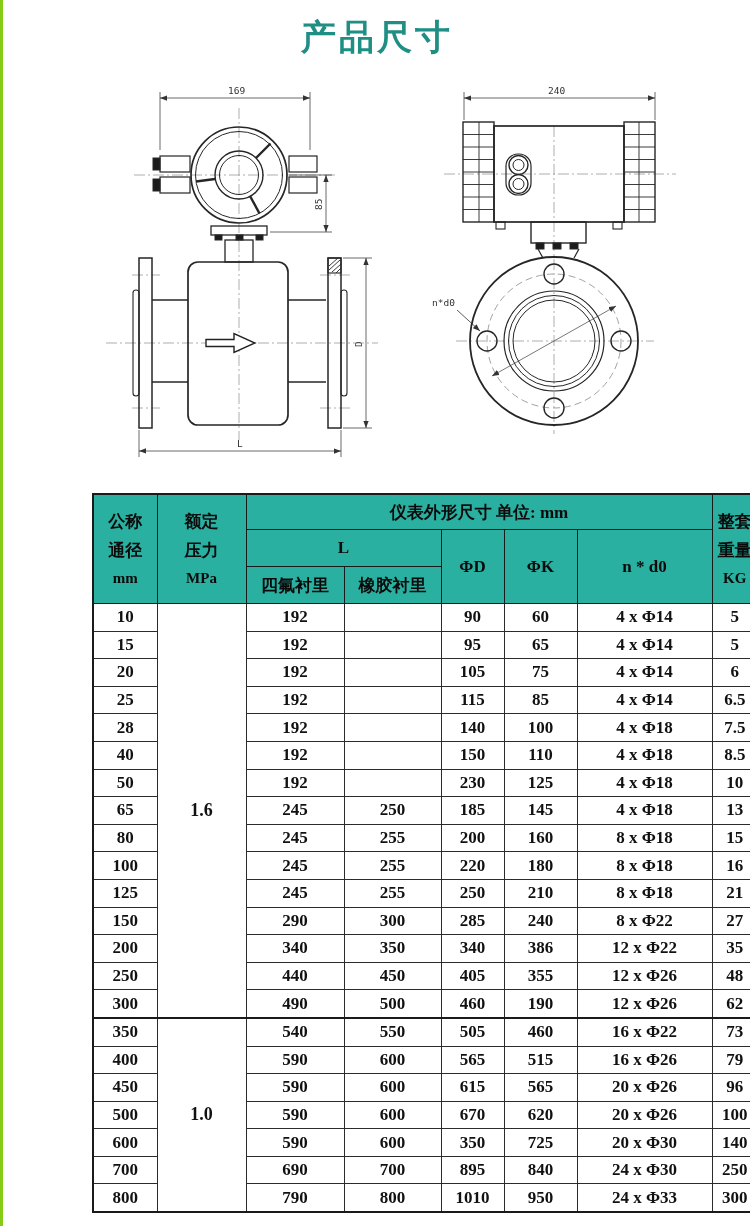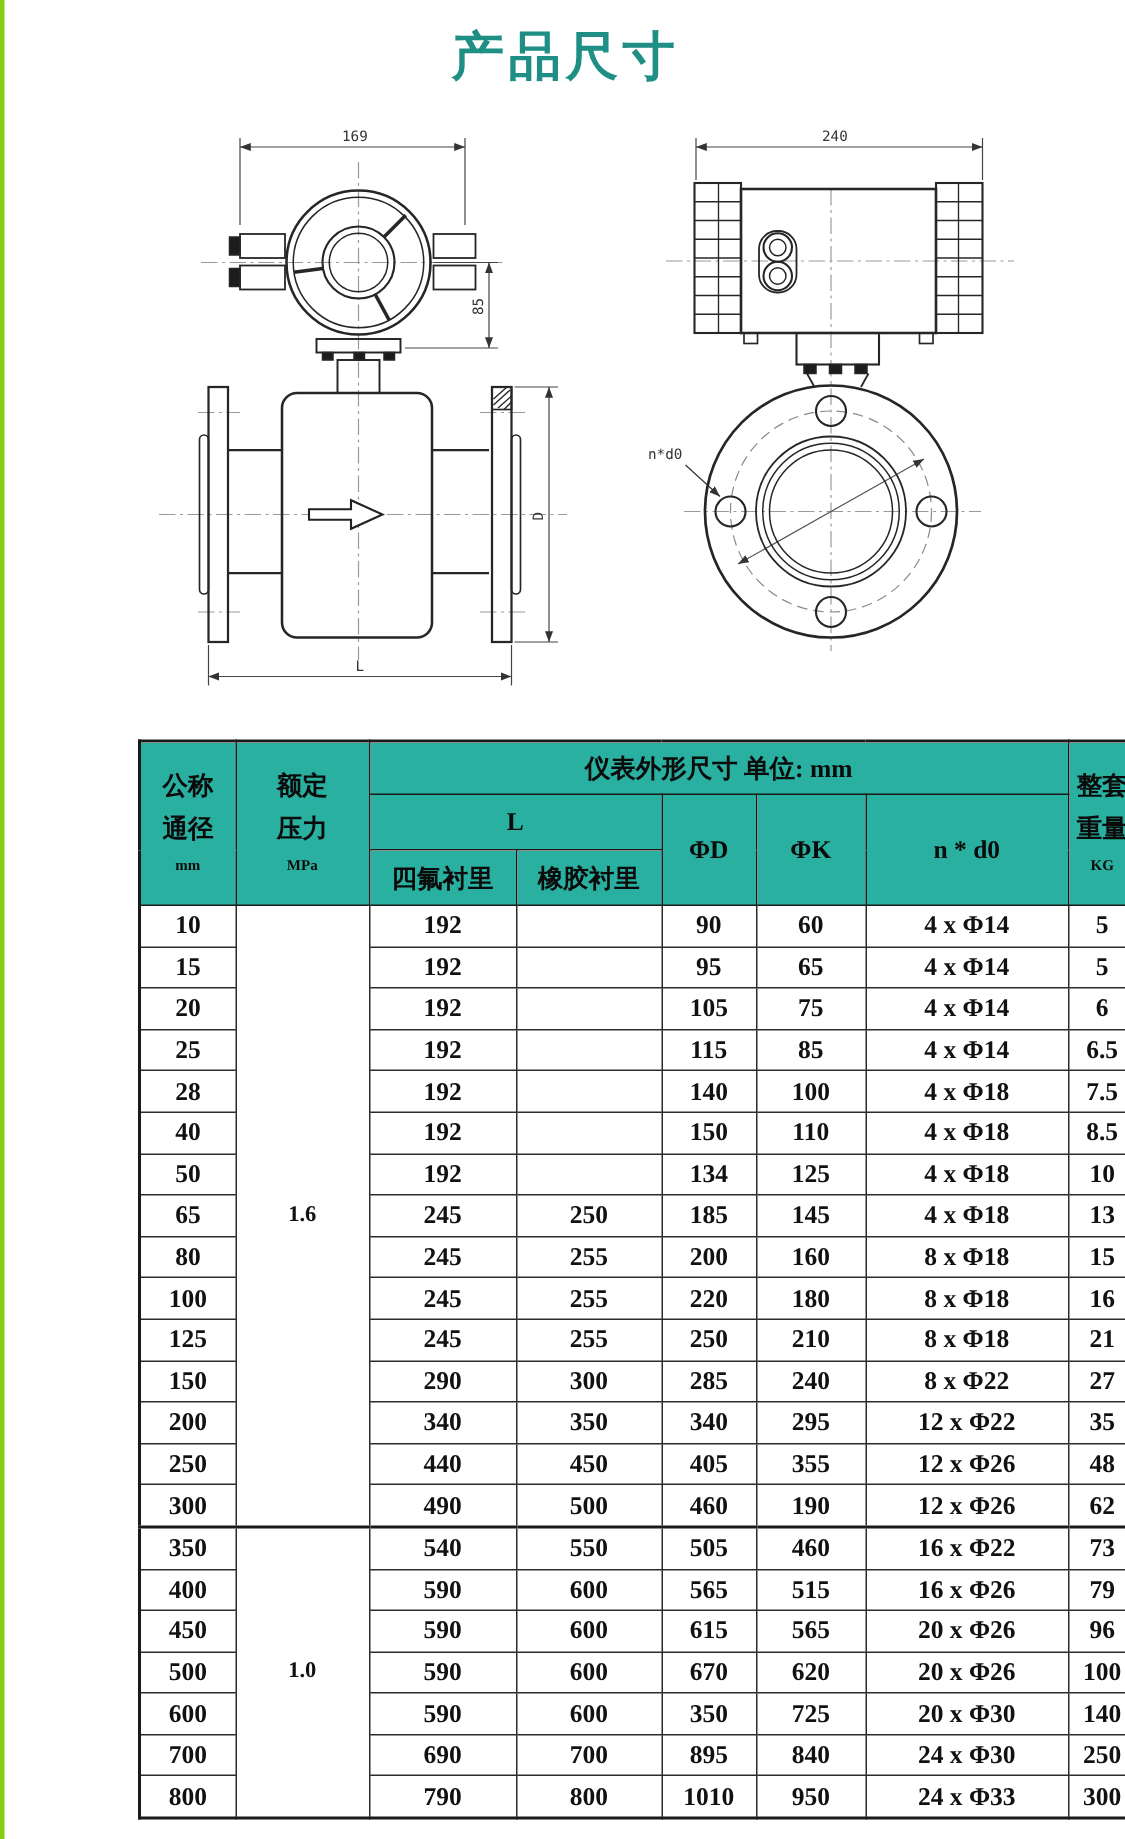--- a/index.html
+++ b/index.html
@@ -34,27 +34,27 @@
     text-align:center;vertical-align:middle;
     padding:0;overflow:hidden;
   }
   .spec-table{border:2px solid #1a1a1a;}
   .spec-table thead th{
     background:#2ab0a0;
     font-size:17px;font-weight:bold;color:#0b0b0b;
     border:1px solid #1a1a1a;
   }
   .hline{line-height:1.0;padding:6px 0;}
-  .small-unit{font-size:10px;}
+  .small-unit{font-size:15px;}
   .spec-table thead tr.h1 th{height:34px;}
   .spec-table thead tr.h2 th{height:36px;}
   .spec-table thead tr.h3 th{height:36px;}
   .spec-table tbody td{font-size:17px;height:26.6px;background:#fff;}
   .spec-table tbody tr.group-start td{border-top:2px solid #1a1a1a;}
-  .spec-table tbody td.pressure-cell{font-size:15px;}
+  .spec-table tbody td.pressure-cell{font-size:18px;}
 </style>
 </head>
 <body>
 
 <div class="page">
 
   <div class="page-title" style="color:#1f8e84;">产品尺寸</div>
 
   <svg class="drawing left" width="290" height="400" viewBox="0 0 290 400">
     <defs>
@@ -313,21 +313,21 @@
           <td></td>
           <td>150</td>
           <td>110</td>
           <td>4 x Φ18</td>
           <td>8.5</td>
         </tr>
         <tr>
           <td>50</td>
           <td>192</td>
           <td></td>
-          <td>134</td>
+          <td>230</td>
           <td>125</td>
           <td>4 x Φ18</td>
           <td>10</td>
         </tr>
         <tr>
           <td>65</td>
           <td>245</td>
           <td>250</td>
           <td>185</td>
           <td>145</td>
@@ -368,21 +368,21 @@
           <td>285</td>
           <td>240</td>
           <td>8 x Φ22</td>
           <td>27</td>
         </tr>
         <tr>
           <td>200</td>
           <td>340</td>
           <td>350</td>
           <td>340</td>
-          <td>295</td>
+          <td>386</td>
           <td>12 x Φ22</td>
           <td>35</td>
         </tr>
         <tr>
           <td>250</td>
           <td>440</td>
           <td>450</td>
           <td>405</td>
           <td>355</td>
           <td>12 x Φ26</td>

